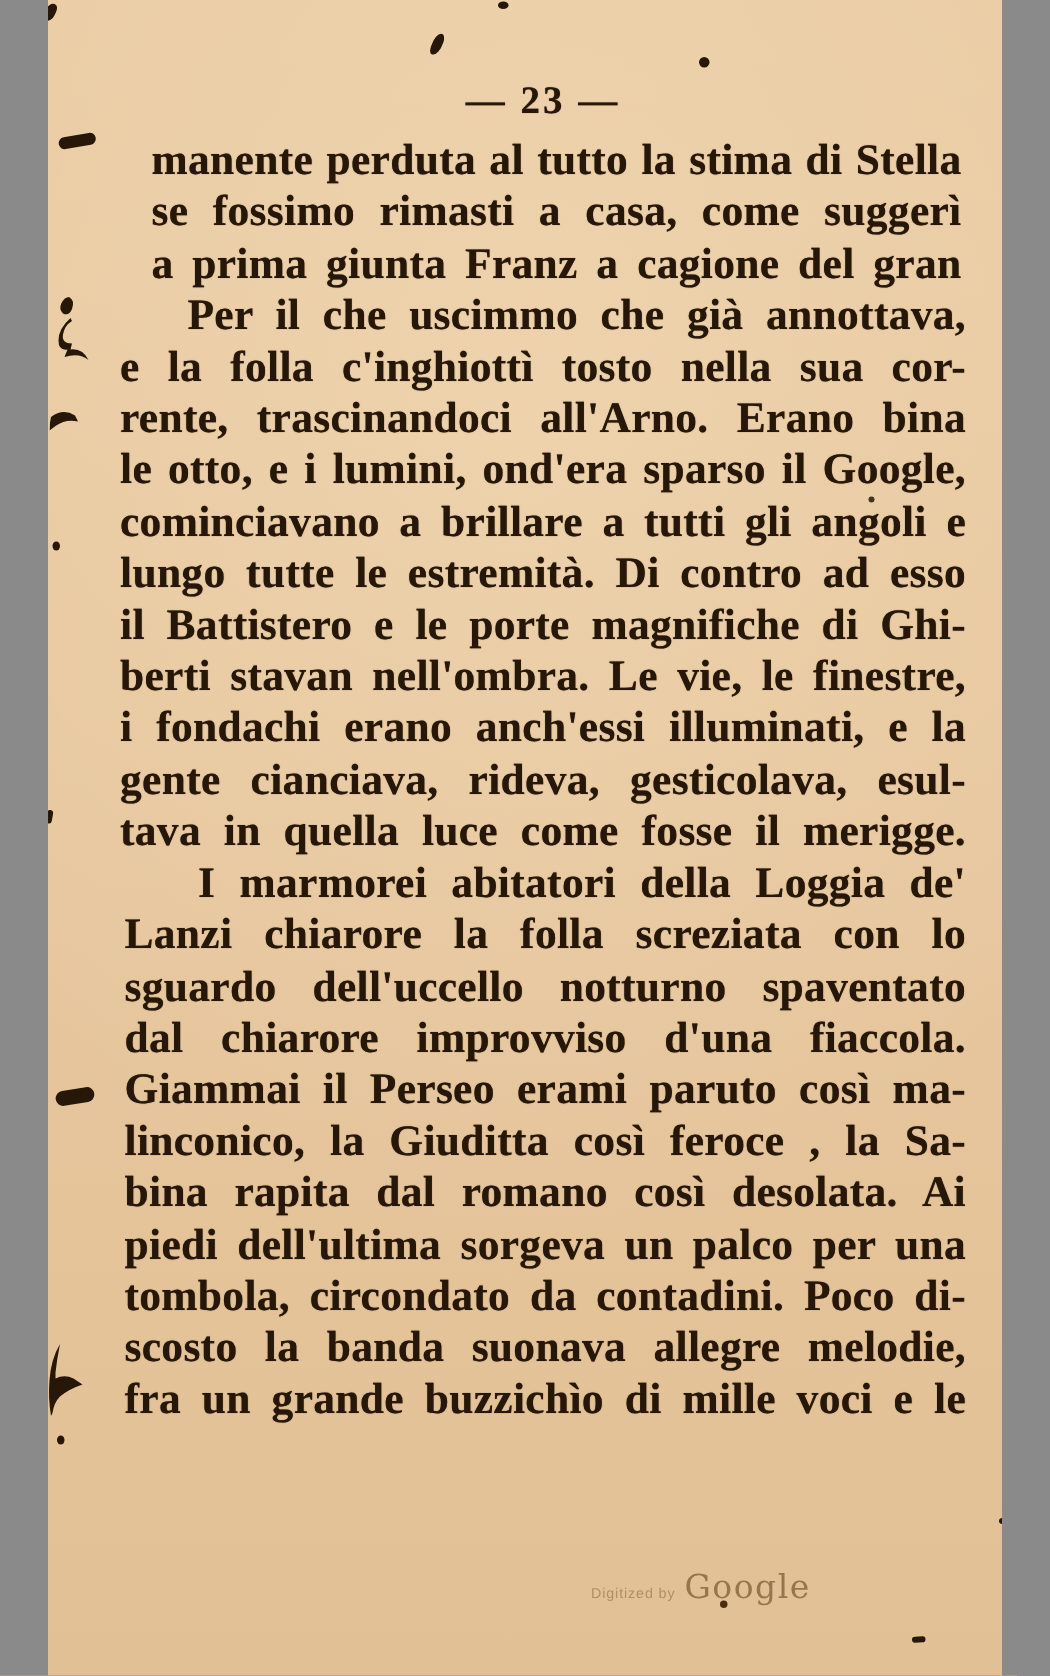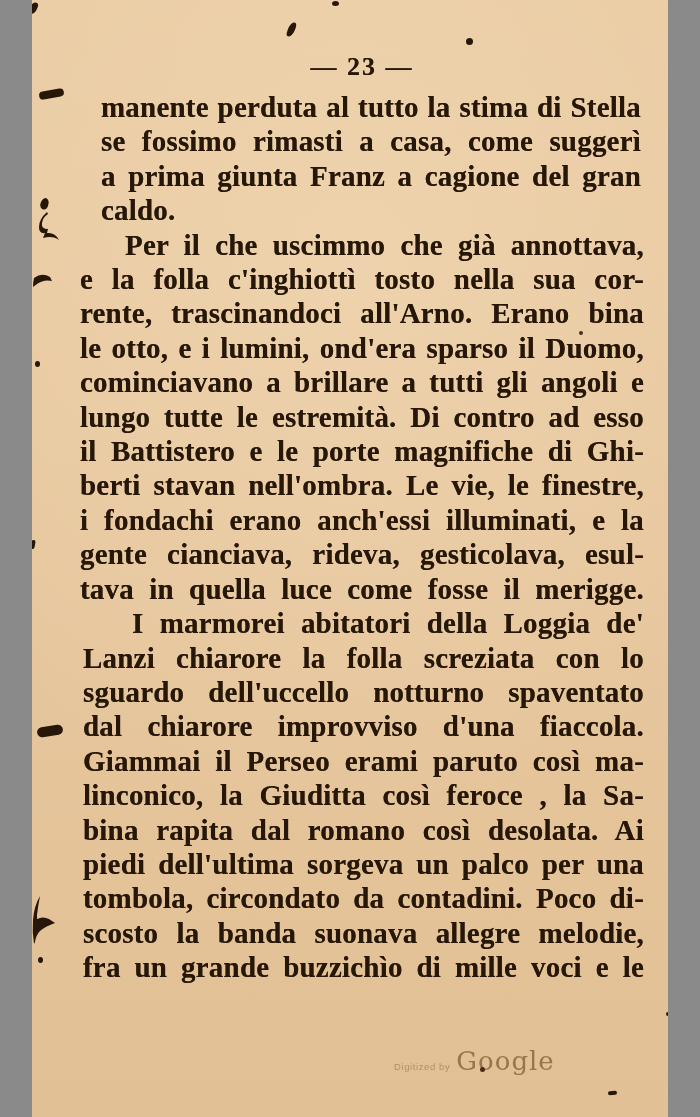--- a/index.html
+++ b/index.html
@@ -42,21 +42,21 @@
     display:flex; align-items:baseline;
     opacity:.85; filter:blur(.3px);
     white-space:nowrap;
     text-align:right;
   }
   .wm-prefix{
     font-size:9.5px; letter-spacing:.6px; color:#a4885d;
     margin-right:6px; font-family:"Liberation Sans",sans-serif;
   }
   .wm-brand{
-    font-size:26px; color:#8a6a42; letter-spacing:1px;
+    font-size:22px; color:#8a6a42; letter-spacing:1px;
     font-family:"DejaVu Serif",serif;
   }
   
   .mark{ position:absolute; background:var(--ink,#261708); }
   .mark.svg{ background:none; }
   .m-corner{ left:-2px; top:2px; width:7px; height:12px; border-radius:60% 40% 50% 50%; transform:rotate(25deg); }
   .m-dot-top{ left:300px; top:1px; width:7px; height:5px; border-radius:50%; }
   .m-comma-top{ left:256px; top:22px; width:7px; height:15px; border-radius:65% 35% 70% 30%; transform:rotate(18deg); }
   .m-dot-right-top{ left:434px; top:38px; width:7px; height:7px; border-radius:50%; }
   .m-dash1{ left:7px; top:90px; width:25px; height:8px; border-radius:4px; transform:rotate(-10deg); }
@@ -78,27 +78,26 @@
 
 <div class="page" style="--ink: #261708; --paper: #e7c79e;">
 
   <div class="page-number">— 23 —</div>
 
   <div class="text-block" id="textBlock">
       <div class="para para-1">
         <div class="line">manente perduta al tutto la stima di Stella</div>
         <div class="line">se fossimo rimasti a casa, come suggerì</div>
         <div class="line">a prima giunta Franz a cagione del gran</div>
-        <div class="line no-stretch">caldo.</div>
       </div>
       <div class="para para-2">
         <div class="line indent">Per il che uscimmo che già annottava,</div>
         <div class="line">e la folla c'inghiottì tosto nella sua cor-</div>
         <div class="line">rente, trascinandoci all'Arno. Erano bina</div>
-        <div class="line">le otto, e i lumini, ond'era sparso il Duomo,</div>
+        <div class="line">le otto, e i lumini, ond'era sparso il Google,</div>
         <div class="line">cominciavano a brillare a tutti gli angoli e</div>
         <div class="line">lungo tutte le estremità. Di contro ad esso</div>
         <div class="line">il Battistero e le porte magnifiche di Ghi-</div>
         <div class="line">berti stavan nell'ombra. Le vie, le finestre,</div>
         <div class="line">i fondachi erano anch'essi illuminati, e la</div>
         <div class="line">gente cianciava, rideva, gesticolava, esul-</div>
         <div class="line">tava in quella luce come fosse il merigge.</div>
       </div>
       <div class="para para-3">
         <div class="line indent">I marmorei abitatori della Loggia de'</div>

